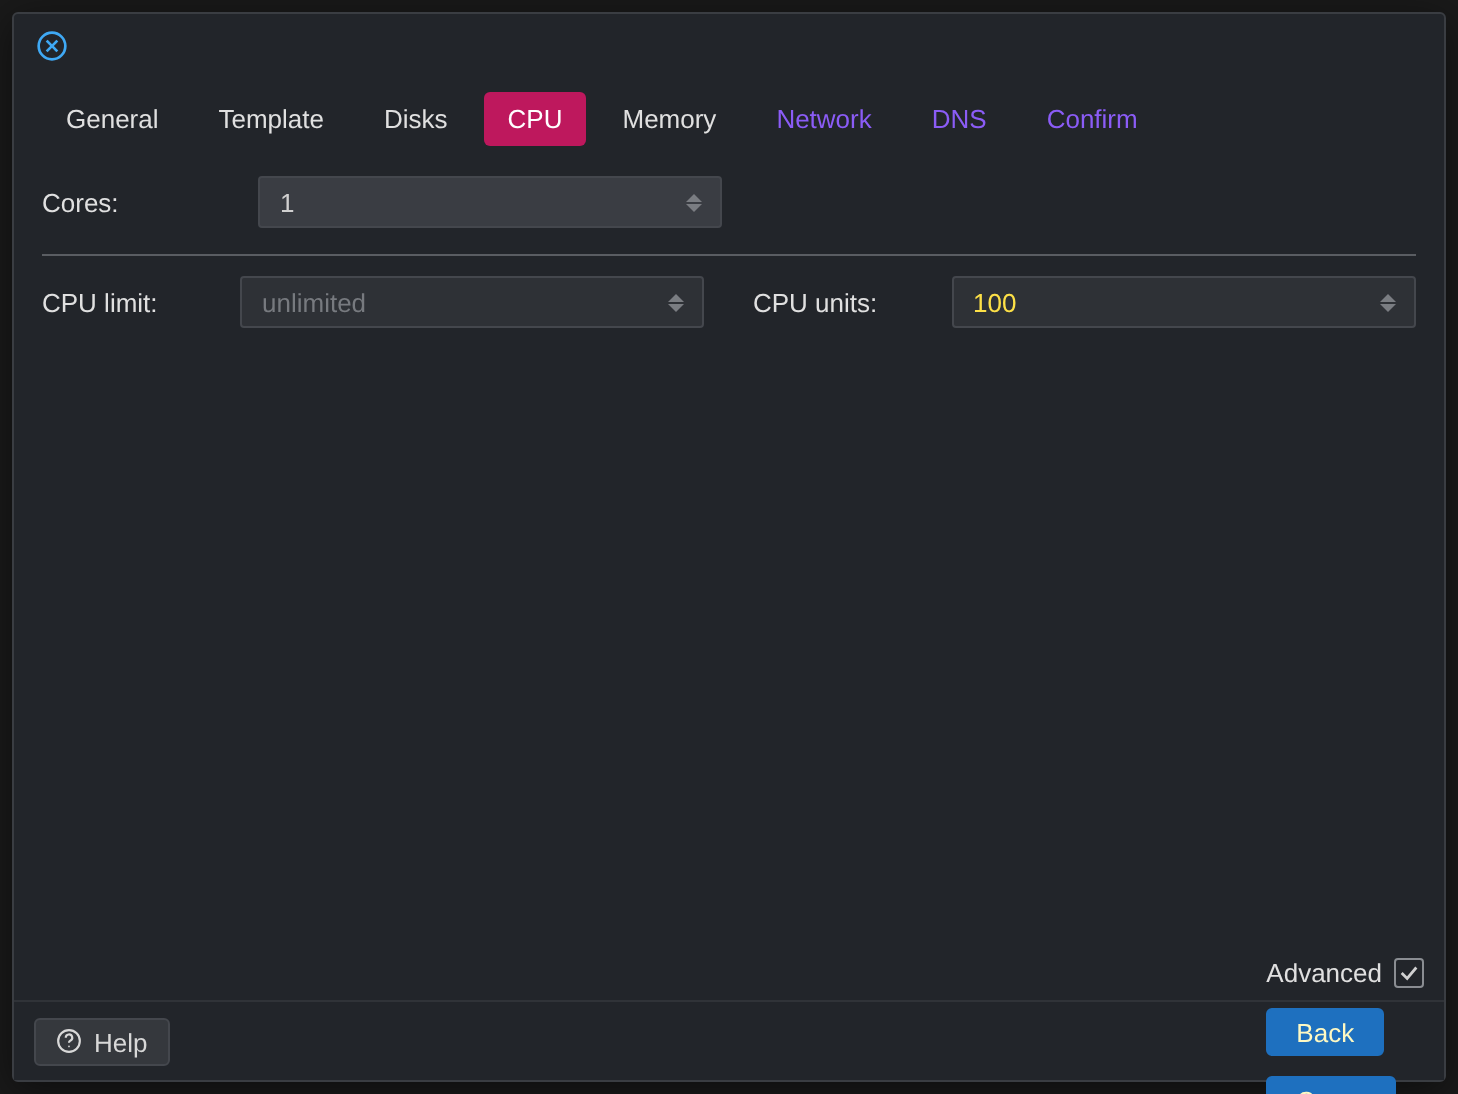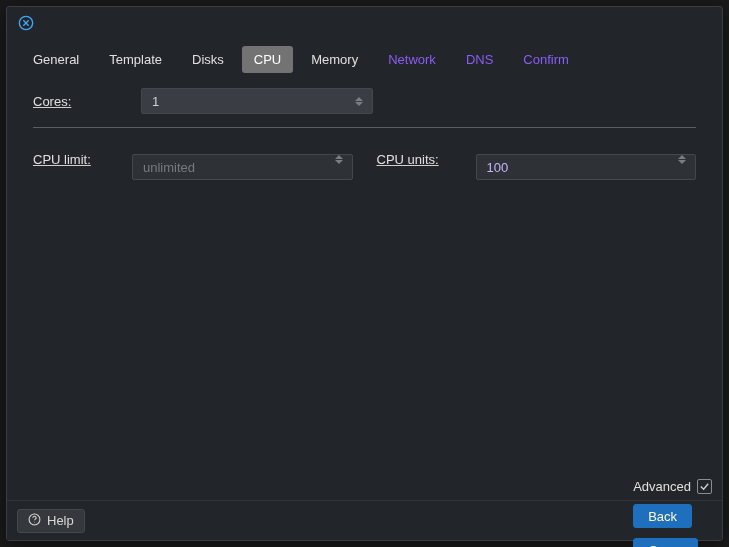--- a/index.html
+++ b/index.html
@@ -63,33 +63,32 @@
   }
   .tab {
     padding: 6px 12px;
     color: #e0e0e0;
     cursor: pointer;
     border-radius: 3px;
     font-size: 13px;
     margin-right: 6px;
   }
   .tab.active {
-    background: #737373;
+    background: #be185d;
     color: #fff;
     text-align: center;
   }
   .tab.disabled {
     color: #8b5cf6;
     cursor: default;
   }
   .content {
     flex: 1;
-    padding: 10px 26px;
+    padding: 10px 14px;
     overflow: auto;
-    text-decoration: underline;
   }
   .form-row {
     display: flex;
     align-items: center;
     gap: 12px;
     margin-bottom: 0;
     height: 32px;
   }
   .form-section-top {
     border-bottom: 1px solid #5a5d62;
@@ -123,22 +122,21 @@
     background: #3a3d43;
     border: 1px solid #44474d;
     color: #d0d0d0;
     padding: 2px 24px 2px 10px;
     font-size: 13px;
     border-radius: 2px;
     outline: none;
   }
   .spinner.dim input {
     background: #2e3136;
-    color: #c4b5fd;
-    margin-top: 16px;
+    color: #fde047;
   }
   .spinner input::placeholder {
     color: #777a7f;
   }
   .spinner .arrows {
     position: absolute;
     right: 6px;
     top: 0;
     height: 100%;
     width: 12px;
@@ -164,21 +162,20 @@
     background: #22252a;
     border-top: 1px solid #303338;
     height: 40px;
   }
   .footer-left {
     display: flex;
     align-items: center;
   }
   .help-btn {
     display: flex;
-    align-items: center;
     gap: 6px;
     background: #35383d;
     border: 1px solid #44474d;
     color: #d8d8d8;
     padding: 4px 10px;
     border-radius: 3px;
     cursor: pointer;
     font-size: 13px;
     height: 24px;
   }

